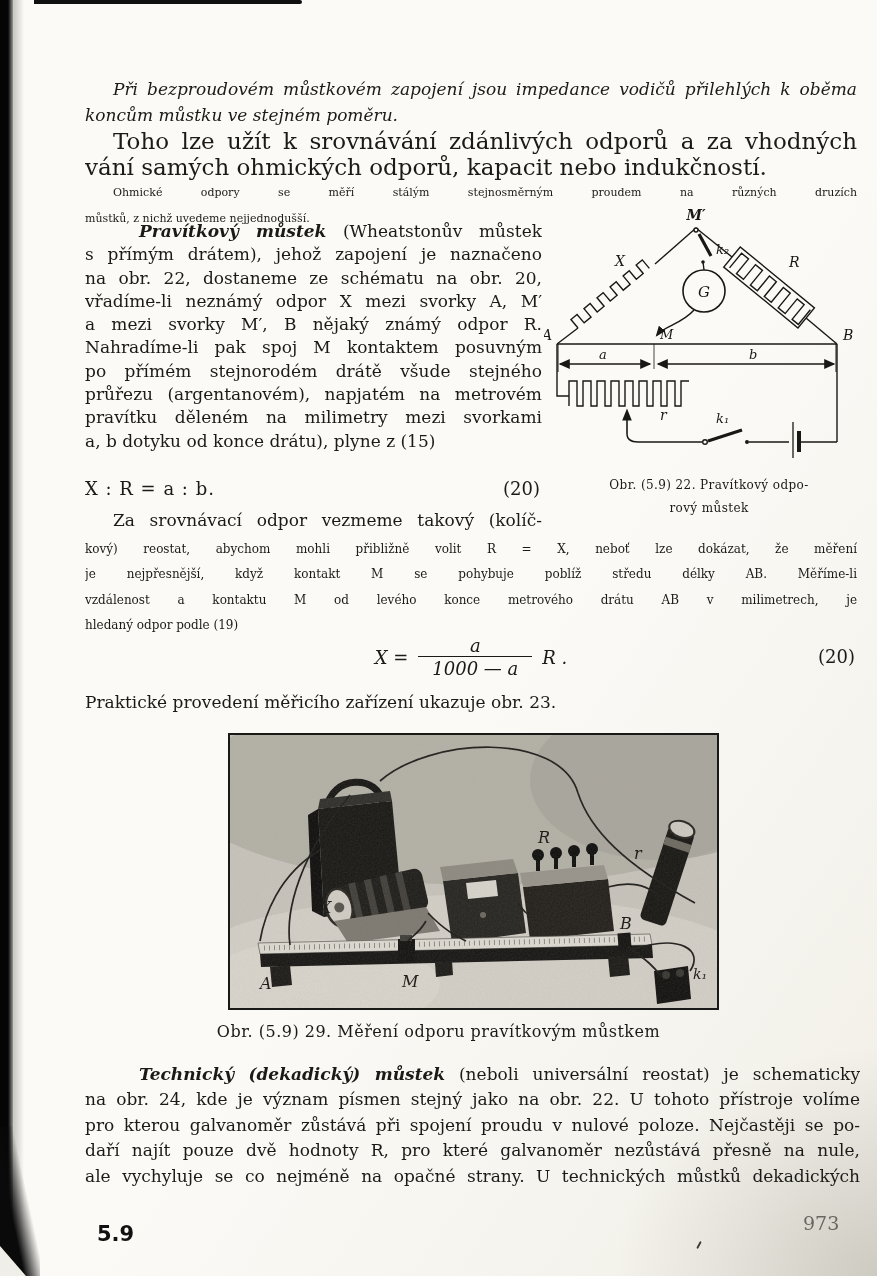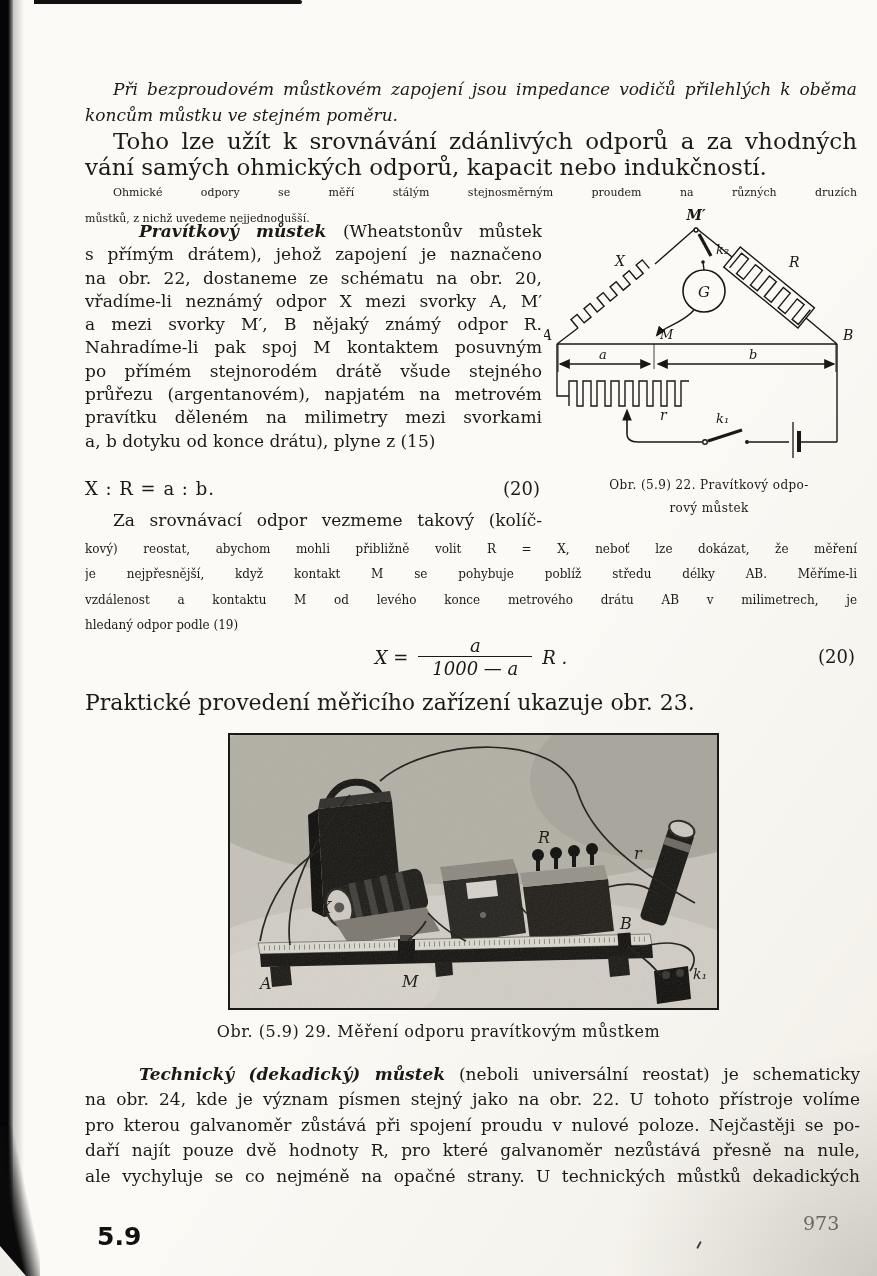--- a/index.html
+++ b/index.html
@@ -55,33 +55,33 @@
   .b-para5 .line { height:25.3px; line-height:25.3px; }
 
   .b-eq20 { left:85px; top:630px; width:772px; height:54px; font-size:18px; }
   .b-eq20 .eqwrap { position:absolute; left:0; right:0; top:0; height:54px;
     display:flex; justify-content:center; align-items:center; font-style:italic; }
   .b-eq20 .frac { display:inline-flex; flex-direction:column; align-items:center; margin:0 10px; }
   .b-eq20 .num { line-height:20px; }
   .b-eq20 .den { border-top:1.4px solid #1b1a18; padding:2px 14px 0 14px; line-height:20px; }
   .b-eq20 .eqnum { position:absolute; right:2px; top:16px; font-style:normal; }
 
-  .b-para6 { left:85px; top:690px; width:772px; font-size:22px; }
+  .b-para6 { left:85px; top:690px; width:772px; font-size:17px; }
   .b-para6 .line { height:25px; line-height:25px; }
 
   .photo-frame { left:228px; top:733px; width:487px; height:273px; border:2px solid #191917; box-sizing:content-box; background:#c9c5bd; }
   .photo-frame svg { display:block; }
 
   .b-cap23 { left:0; top:1020px; width:877px; font-size:16px; text-align:center; letter-spacing:.5px; }
   .b-cap23 .line { height:23px; line-height:23px; }
 
   .b-para7 { left:85px; top:1062px; width:775px; font-size:17px; }
   .b-para7 .line { height:25.4px; line-height:25.4px; }
 
-  .b-footsec { left:97px; top:1222px; font-family:"DejaVu Sans", sans-serif; font-weight:bold; font-size:25px; color:#111; }
+  .b-footsec { left:97px; top:1222px; font-family:"DejaVu Sans", sans-serif; font-weight:bold; font-size:21px; color:#111; }
   .b-footpage { left:803px; top:1212px; font-size:19px; color:#57534c; opacity:.85; }
 
   
   .diagram { left:544px; top:204px; width:333px; height:260px; }
   .diagram svg text { font-family:"DejaVu Serif", serif; font-style:italic; fill:#181816; }
 </style>
 </head>
 <body>
 
 <div class="page">

